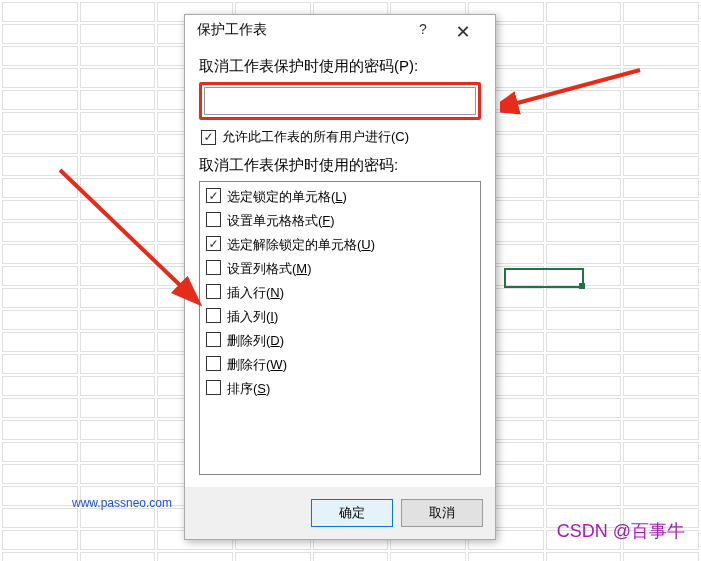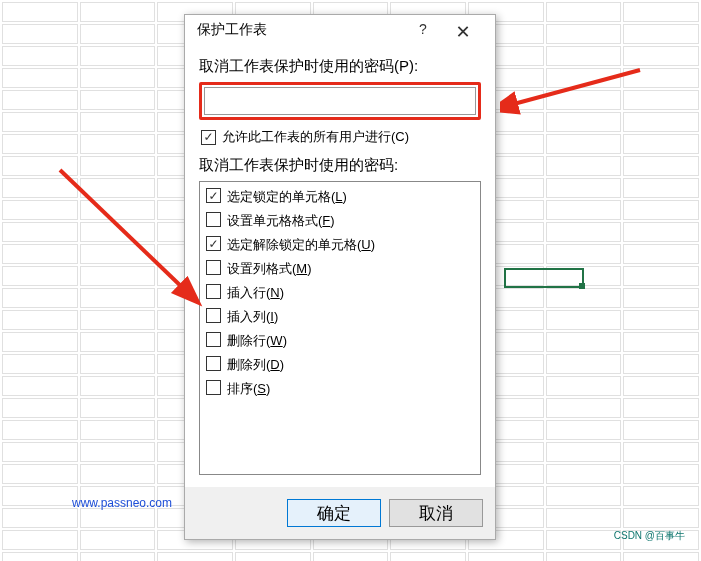--- a/index.html
+++ b/index.html
@@ -117,46 +117,46 @@
     .scrollbar-style::-webkit-scrollbar-track { background: #f0f0f0; }
     .scrollbar-style::-webkit-scrollbar-thumb { background: #c1c1c1; }
     .footer {
       display: flex;
       justify-content: flex-end;
       gap: 8px;
       padding: 12px;
       background: #f0f0f0;
     }
     .btn {
-      width: 94px;
+      width: 82px;
       height: 28px;
       border: 1px solid #999;
       background: #e1e1e1;
-      font-size: 17px;
+      font-size: 13px;
       cursor: pointer;
     }
     .btn.primary { border: 1px solid #0078d4; background: #e5f1fb; }
     .arrow {
       position: absolute;
       pointer-events: none;
     }
     .watermark1 {
       position: absolute;
       top: 496px;
       left: 72px;
       color: #1d4ed8;
       font-size: 12px;
       font-family: Arial, sans-serif;
     }
     .watermark2 {
       position: absolute;
       bottom: 18px;
       right: 16px;
-      color: #0f766e;
-      font-size: 10px;
+      color: #a21caf;
+      font-size: 18px;
       margin-top: 37px;
     }
   </style>
 </head>
 <body>
 
 <div class="spreadsheet">
   <table class="grid">
     <tbody>
         <tr>
@@ -489,25 +489,25 @@
         <div class="perm-item">
           <span class="cb"></span>
           <span>插入行(<u>N</u>)</span>
         </div>
         <div class="perm-item">
           <span class="cb"></span>
           <span>插入列(<u>I</u>)</span>
         </div>
         <div class="perm-item">
           <span class="cb"></span>
+          <span>删除列(<u>D</u>)</span>
+        </div>
+        <div class="perm-item">
+          <span class="cb"></span>
           <span>删除行(<u>W</u>)</span>
-        </div>
-        <div class="perm-item">
-          <span class="cb"></span>
-          <span>删除列(<u>D</u>)</span>
         </div>
         <div class="perm-item">
           <span class="cb"></span>
           <span>排序(<u>S</u>)</span>
         </div>
       </div>
   </div>
   <div class="footer">
     <button class="btn primary">确定</button>
     <button class="btn">取消</button>

